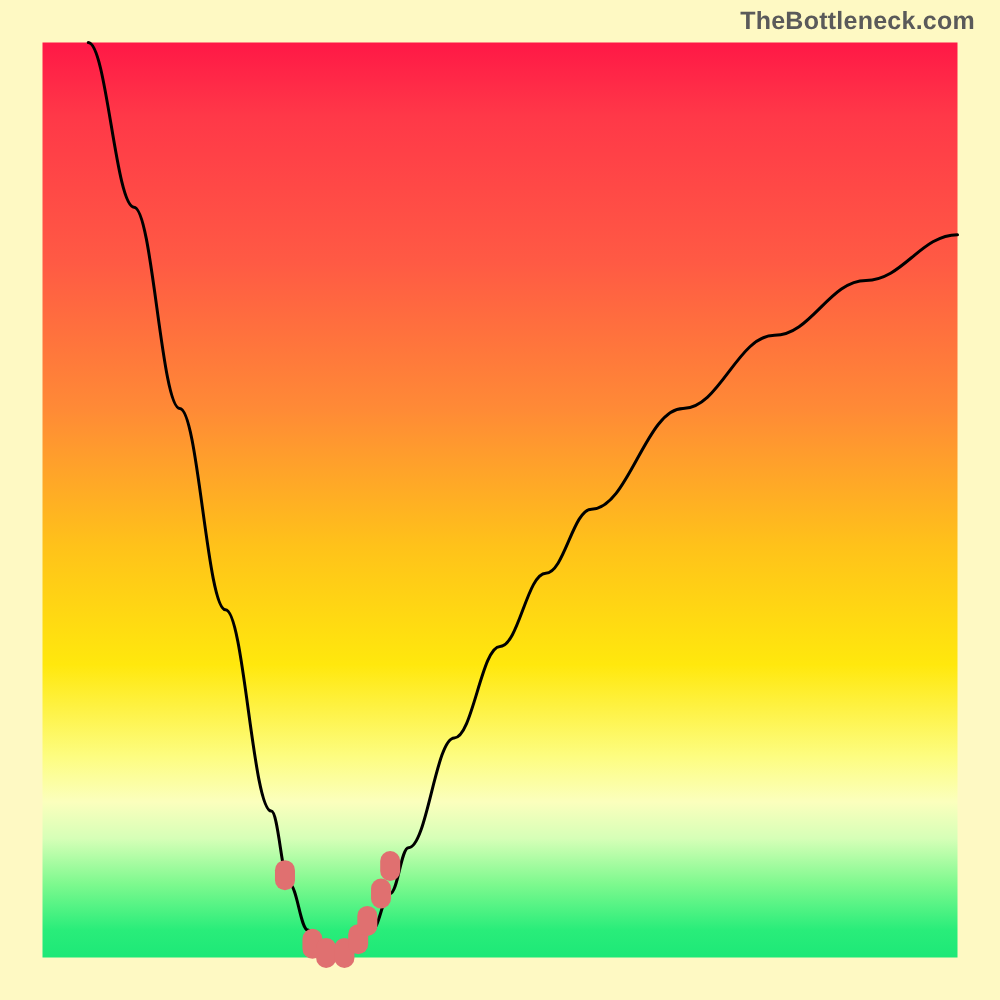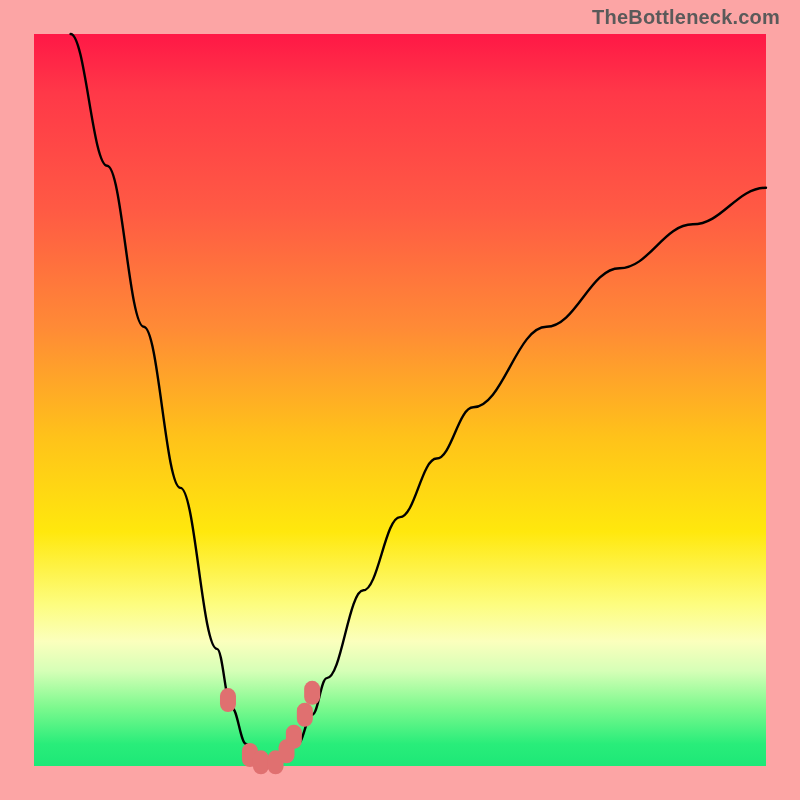--- a/index.html
+++ b/index.html
@@ -10,21 +10,21 @@
     background: #000;
     overflow: hidden;
     font-family: Arial, Helvetica, sans-serif;
   }
   .frame {
     position: absolute;
     left: 0;
     top: 0;
     width: 800px;
     height: 800px;
-    background: #fca5a5;
+    background: #fef9c3;
   }
   .plot-area {
     position: absolute;
     left: 34px;
     top: 34px;
     width: 732px;
     height: 732px;
     
     background: linear-gradient(
       to bottom,

